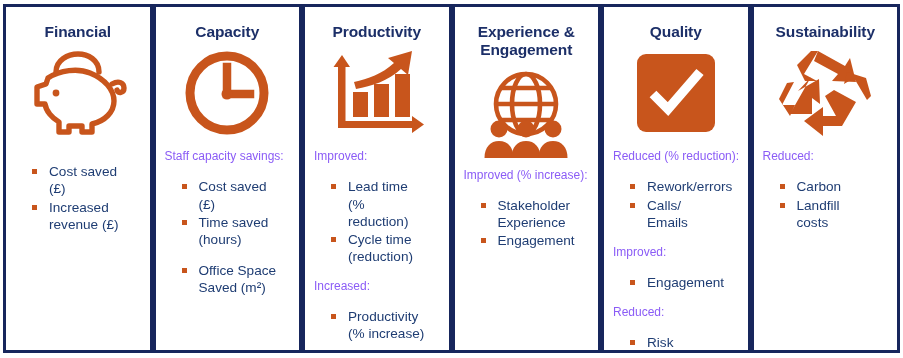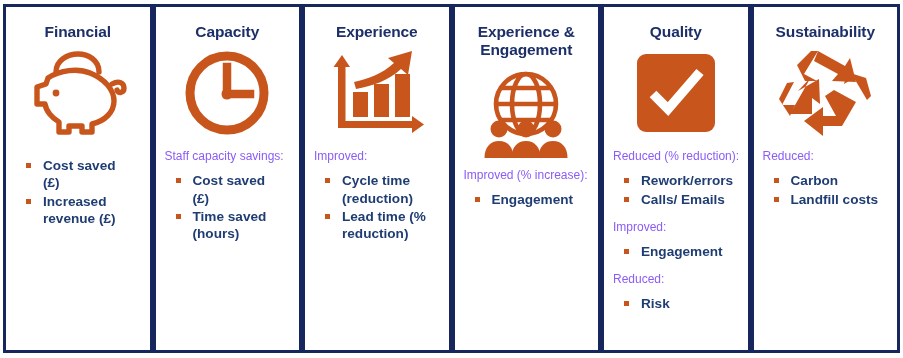--- a/index.html
+++ b/index.html
@@ -74,23 +74,22 @@
   .block-heading {
     font-size: 12px;
     color: #8b5cf6;
     line-height: 1.26;
     margin: 0 0 0 0;
     padding-left: 1px;
   }
 
   ul.bullets {
     list-style: none;
-    margin: 8px;
+    margin: 14px;
     padding: 0;
-    font-weight: bold;
   }
   ul.bullets li {
     position: relative;
     font-size: 13.6px;
     color: #1f3d73;
     line-height: 1.26;
     padding-left: 21px;
     margin: 0;
   }
   ul.bullets li + li { margin-top: 1px; }
@@ -138,39 +137,50 @@
       </svg>
       </div>
       <div class="panel-body">
         <div class="block">
           <div class="block-heading">Staff capacity savings:</div>
           <ul class="bullets">
             <li><span class="sq"></span><span>Cost saved (£)</span></li>
             <li><span class="sq"></span><span>Time saved (hours)</span></li>
           </ul>
         </div>
-      </div>
-    </div>
-    <div class="panel">
-      <div class="panel-title">Experience</div>
+        <div class="block">
+          <ul class="bullets">
+            <li><span class="sq"></span><span>Office Space Saved (m²)</span></li>
+          </ul>
+        </div>
+      </div>
+    </div>
+    <div class="panel">
+      <div class="panel-title">Productivity</div>
       <div class="icon-wrap">
         <svg width="98" height="92" viewBox="0 0 98 92">
         <path d="M14 8 L22 20 L17.5 20 L17.5 74 L84 74 L84 69 L96 77.5 L84 86 L84 81 L10 81 L10 20 L5.5 20 Z" fill="#c8551c"></path>
         <rect x="25" y="45" width="15" height="25" fill="#c8551c"></rect>
         <rect x="46" y="37" width="15" height="33" fill="#c8551c"></rect>
         <rect x="67" y="27" width="15" height="43" fill="#c8551c"></rect>
         <path d="M26 35 C40 32 54 27 66 16 L60 11 L84 4 L80 28 L73 22 C60 34 44 39 28 42 Z" fill="#c8551c"></path>
       </svg>
       </div>
       <div class="panel-body">
         <div class="block">
           <div class="block-heading">Improved:</div>
           <ul class="bullets">
+            <li><span class="sq"></span><span>Lead time (% reduction)</span></li>
             <li><span class="sq"></span><span>Cycle time (reduction)</span></li>
-            <li><span class="sq"></span><span>Lead time (% reduction)</span></li>
+          </ul>
+        </div>
+        <div class="block">
+          <div class="block-heading">Increased:</div>
+          <ul class="bullets">
+            <li><span class="sq"></span><span>Productivity (% increase)</span></li>
           </ul>
         </div>
       </div>
     </div>
     <div class="panel">
       <div class="panel-title">Experience &amp; Engagement</div>
       <div class="icon-wrap">
         <svg width="96" height="92" viewBox="0 0 96 92">
         <g fill="none" stroke="#c8551c" stroke-width="4.6">
           <circle cx="48" cy="38" r="30"></circle>
@@ -186,20 +196,21 @@
           <path d="M33.5 92 C33.5 81 39.5 75 48 75 C56.5 75 62.5 81 62.5 92 Z"></path>
           <circle cx="75" cy="63" r="8.5"></circle>
           <path d="M60.5 92 C60.5 81 66.5 75 75 75 C83.5 75 89.5 81 89.5 92 Z"></path>
         </g>
       </svg>
       </div>
       <div class="panel-body">
         <div class="block">
           <div class="block-heading">Improved (% increase):</div>
           <ul class="bullets">
+            <li><span class="sq"></span><span>Stakeholder Experience</span></li>
             <li><span class="sq"></span><span>Engagement</span></li>
           </ul>
         </div>
       </div>
     </div>
     <div class="panel">
       <div class="panel-title">Quality</div>
       <div class="icon-wrap">
         <svg width="80" height="80" viewBox="0 0 80 80">
         <rect x="1" y="1" width="78" height="78" rx="9" fill="#c8551c"></rect>

